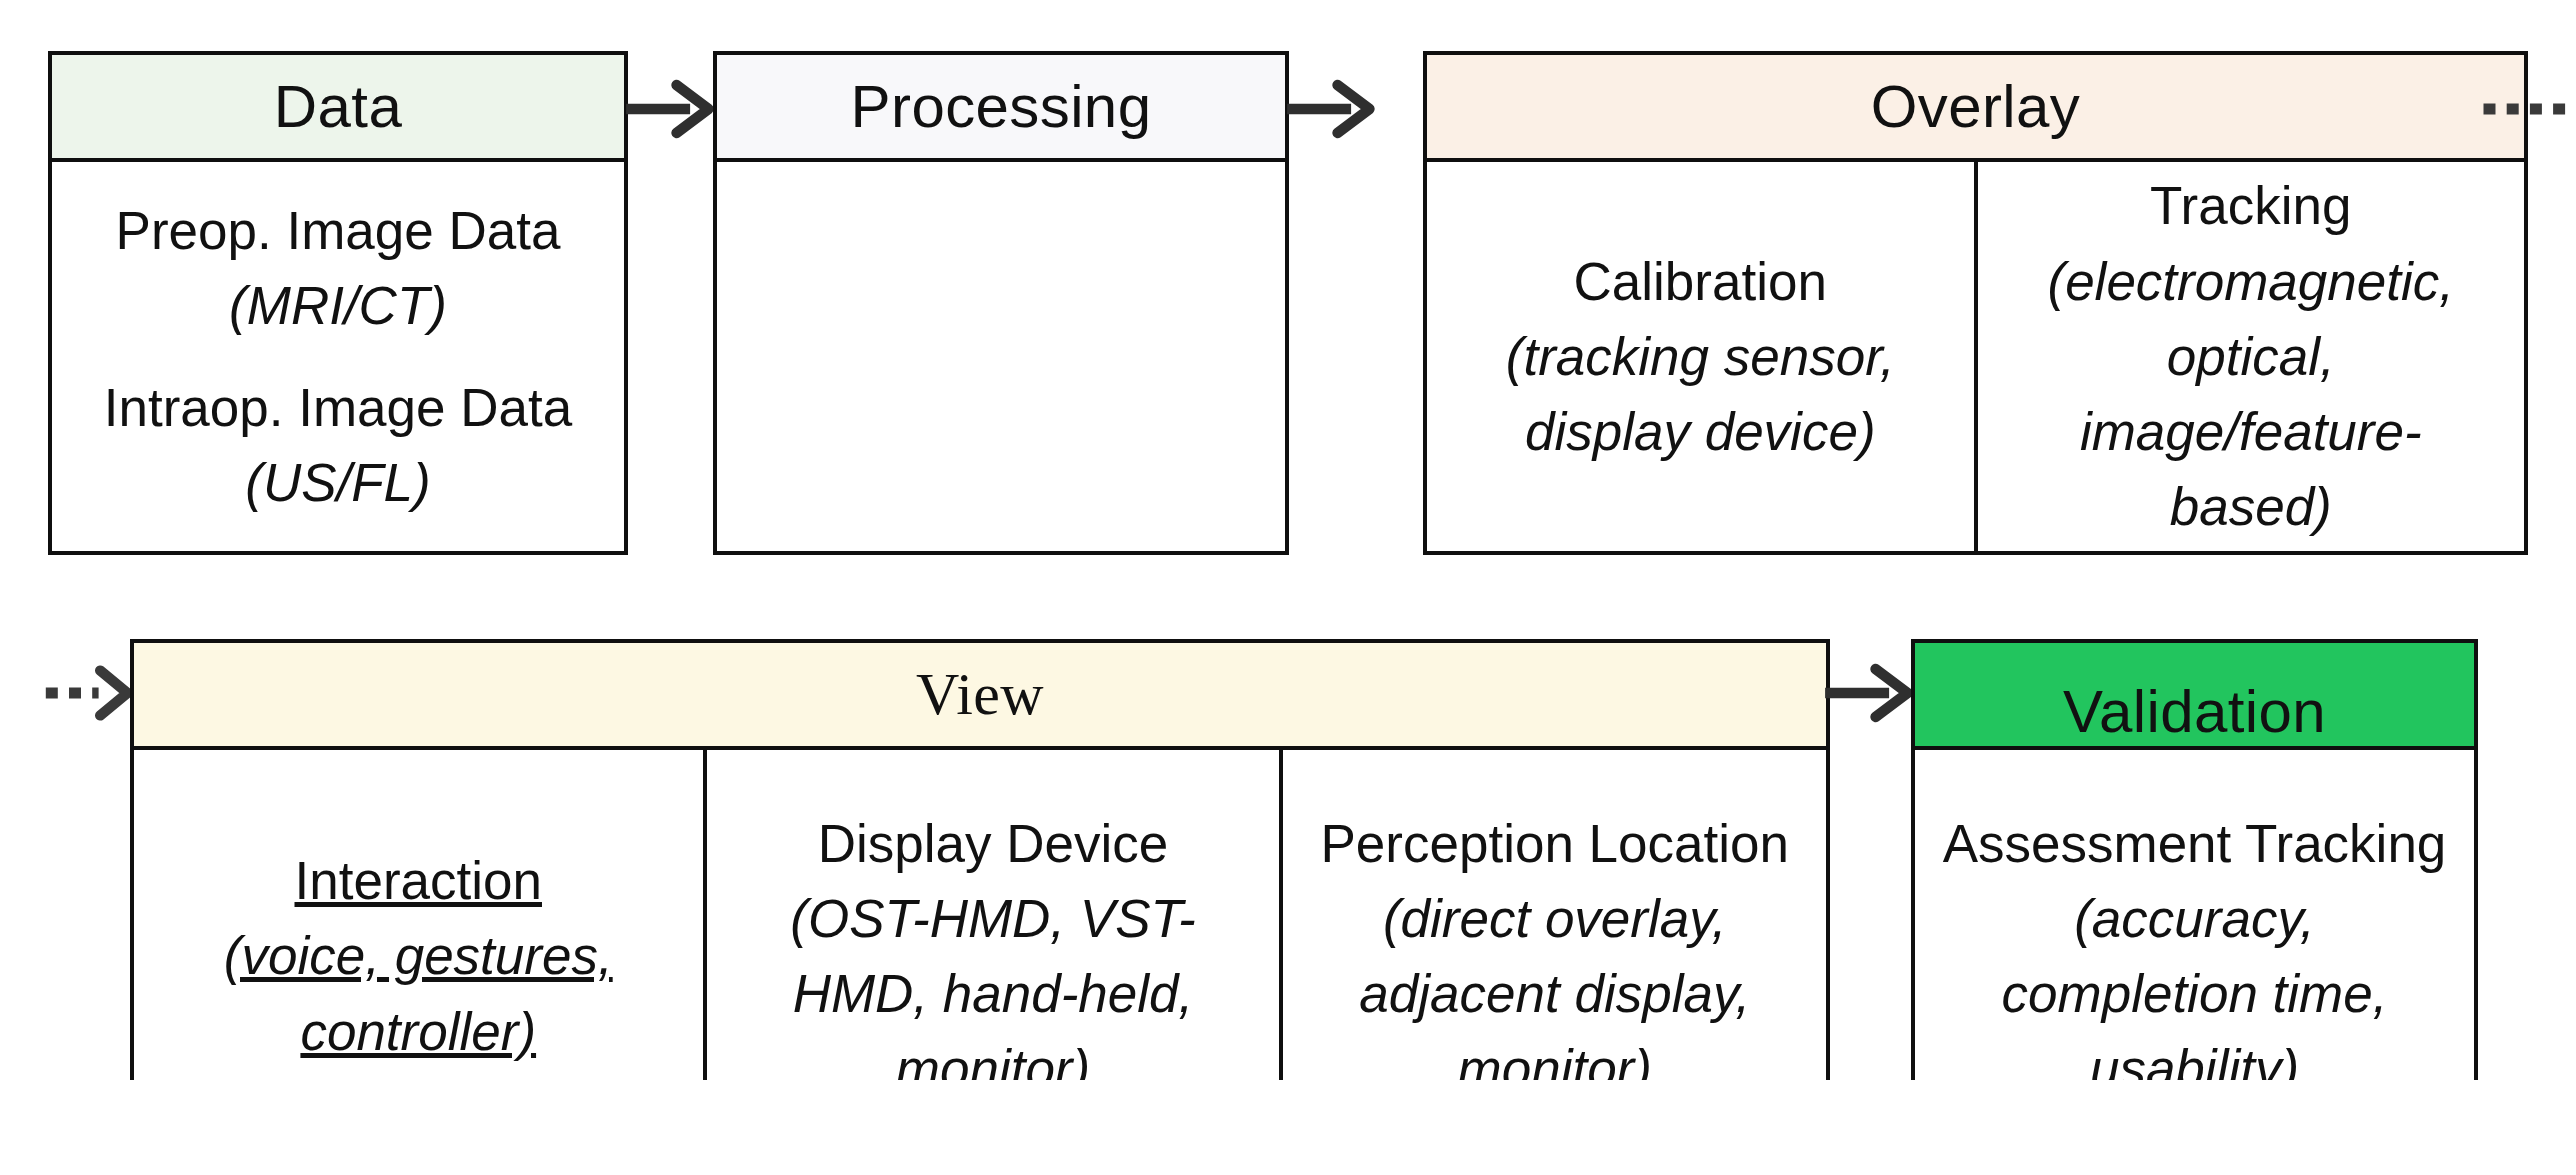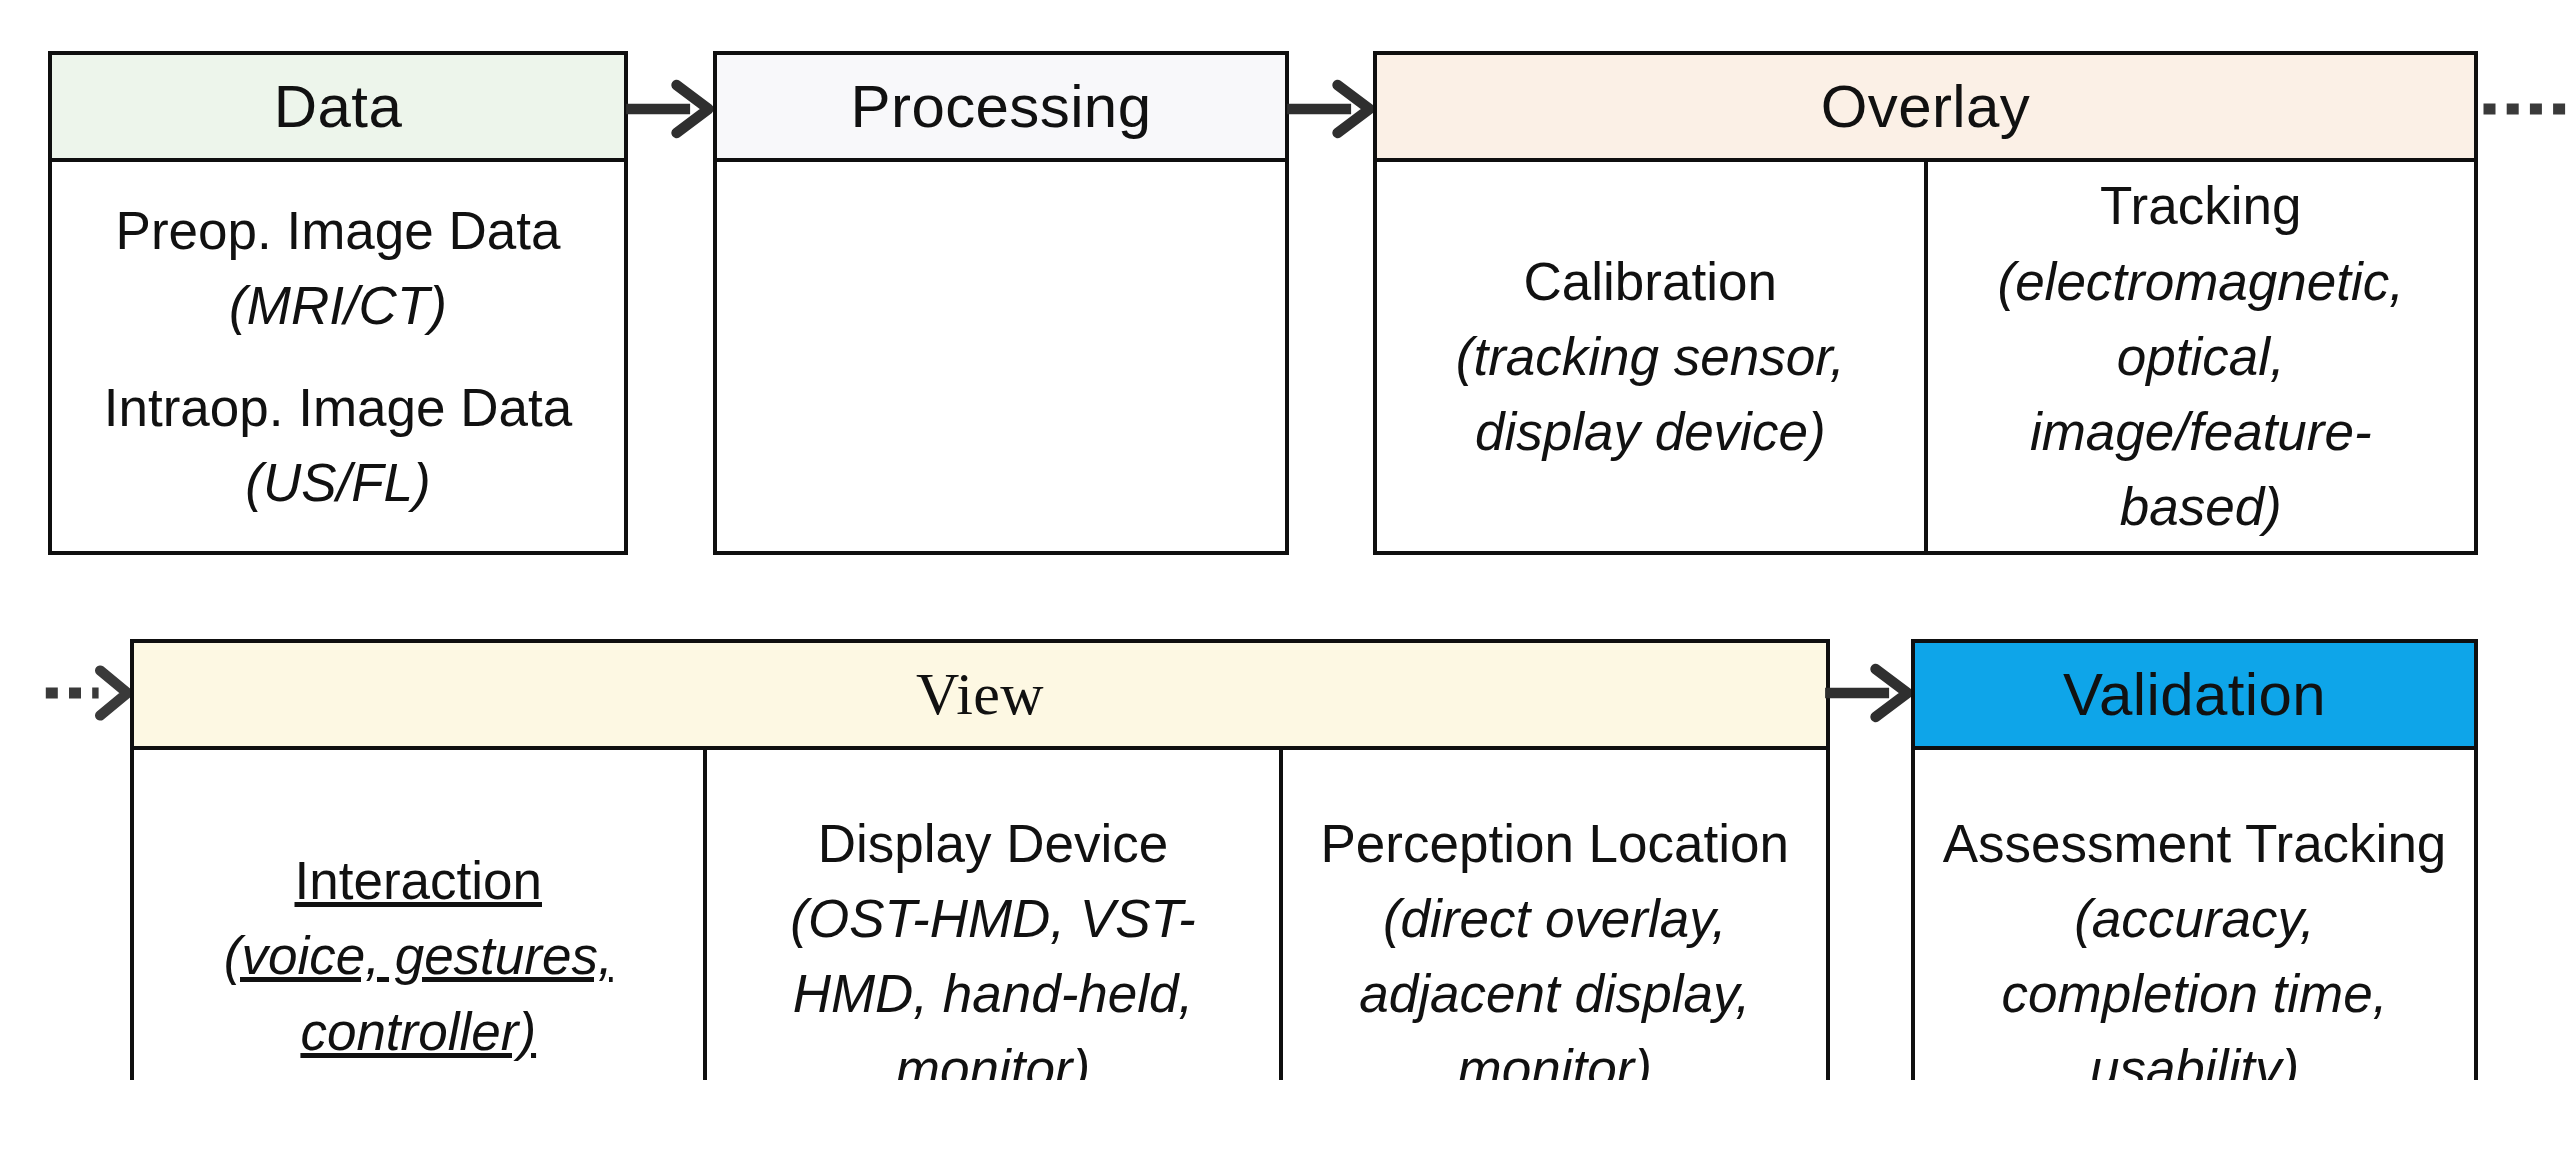--- a/index.html
+++ b/index.html
@@ -15,21 +15,21 @@
   .cell { flex:1; display:flex; flex-direction:column; align-items:center; justify-content:center;
           text-align:center; padding:9.7px 19.3px; box-sizing:border-box; }
   .cell + .cell { border-left:4.8px solid #0f0f0f; }
   .cell-name   { font-size:53px; line-height:1.42; white-space:pre-line; }
   .cell-detail { font-size:53px; line-height:1.42; white-space:pre-line; font-style:italic; }
   .stack-gap { height:27px; flex:none; }
 
   
   #box-data       { left:48px;   top:51px;  width:580px;  height:504px; }
   #box-processing { left:713px;  top:51px;  width:576px;  height:504px; }
-  #box-overlay    { left:1373px; top:51px;  width:1105px; height:504px; }
+  #box-overlay    { left:1423px; top:51px;  width:1105px; height:504px; }
   #box-view       { left:130px;  top:639px; width:1700px; height:527px; }
   #box-validation { left:1911px; top:639px; width:567px;  height:527px; }
 
   
   #view-cell-1 { flex:0 0 33.6%;text-decoration:underline; }
   #view-cell-2 { flex:0 0 34.1%; }
   #view-cell-3 { flex:1; }
 
   .arrow { position:absolute; }
   #arrow-data-processing    { left:624px;  top:77px; }
@@ -127,21 +127,21 @@
       </div>
     </div>
   </div>
 
   <svg class="arrow" id="arrow-view-validation" width="93" height="64" viewBox="0 0 115 80">
     <line x1="2" y1="40" x2="82" y2="40" stroke-width="13" stroke="#2f2f2f"></line>
     <polyline points="65,10 105,40 65,70" fill="none" stroke-width="13" stroke-linecap="round" stroke-linejoin="round" stroke="#2f2f2f"></polyline>
   </svg>
 
   <div class="box" id="box-validation">
-    <div class="box-header" style="background: #0ea5e9;">
+    <div class="box-header" style="background: #22c55e; align-items: flex-end;">
       <span>Validation</span>
     </div>
     <div class="box-body">
       <div class="cell">
         <div class="cell-name">Assessment Tracking</div>
         <div class="cell-detail">(accuracy,
 completion time,
 usability)</div>
       </div>
     </div>

